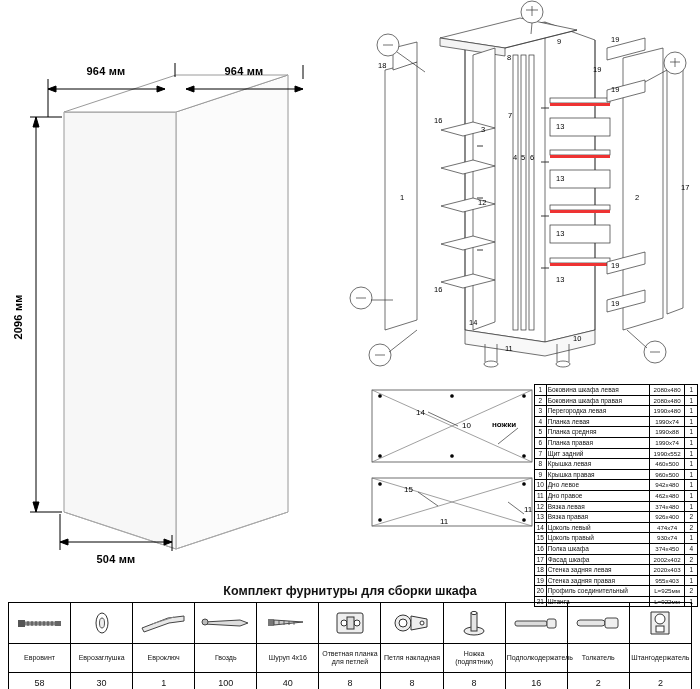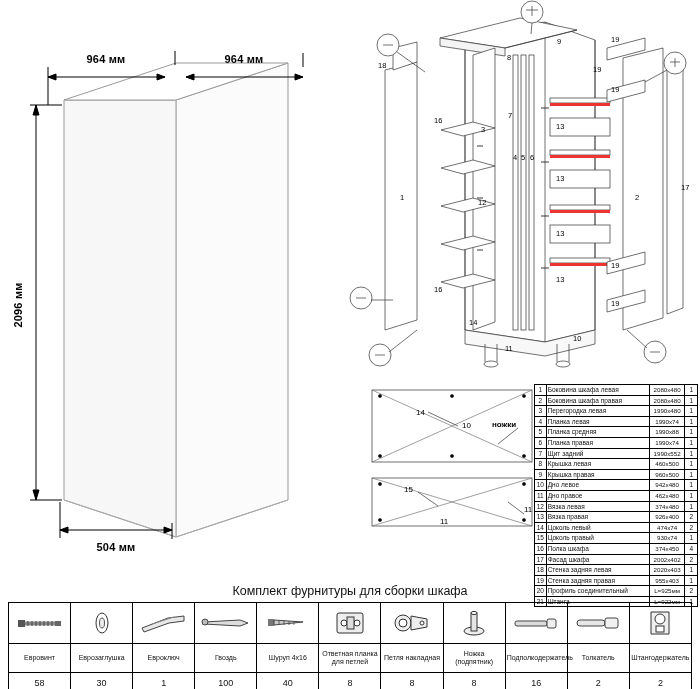--- a/index.html
+++ b/index.html
@@ -6,41 +6,41 @@
   body{width:700px;height:689px;position:relative;overflow:hidden;
        font-family:"Liberation Sans",sans-serif;color:#111;}
   .root{position:relative;width:700px;height:689px;}
 
   
   .abs{position:absolute;}
   .dimtext{font-size:11px;font-weight:bold;letter-spacing:.2px;}
   svg{display:block;}
 
   
-  #cabinet-panel{left:0;top:5px;width:345px;height:560px;}
+  #cabinet-panel{left:0;top:17px;width:345px;height:560px;}
 
   
   #exploded-panel{left:345px;top:0;width:355px;height:380px;}
 
   
   #backpanel-panel{left:358px;top:382px;width:285px;height:150px;}
 
   
   #parts-table{position:absolute;left:534px;top:384px;width:164px;
                border-collapse:collapse;font-size:6.5px;}
   #parts-table td{border:1px solid #000;padding:0 1px;height:9.6px;line-height:9.6px;
                   white-space:nowrap;overflow:hidden;}
   #parts-table td.idx{width:9px;text-align:center;}
   #parts-table td.nm{width:105px;}
   #parts-table td.sz{width:34px;text-align:center;font-size:6.2px;}
   #parts-table td.qt{width:11px;text-align:center;}
 
   
   #kit{position:absolute;left:8px;top:584px;width:684px;}
-  #kit h2{margin:0 0 4px 0;font-size:12.5px;font-weight:normal;text-align:center;}
+  #kit h2{margin:0 0 4px 0;font-size:12.5px;font-weight:bold;text-align:center;}
   #kit table{border-collapse:collapse;width:684px;table-layout:fixed;}
   #kit td{border:1px solid #000;text-align:center;vertical-align:middle;}
   #kit tr.icons td{height:38px;}
   #kit tr.names td{height:26px;font-size:7px;line-height:8.5px;padding:1px;}
   #kit tr.counts td{height:18px;font-size:9px;}
 </style>
 </head>
 <body>
 
 <div class="root">

